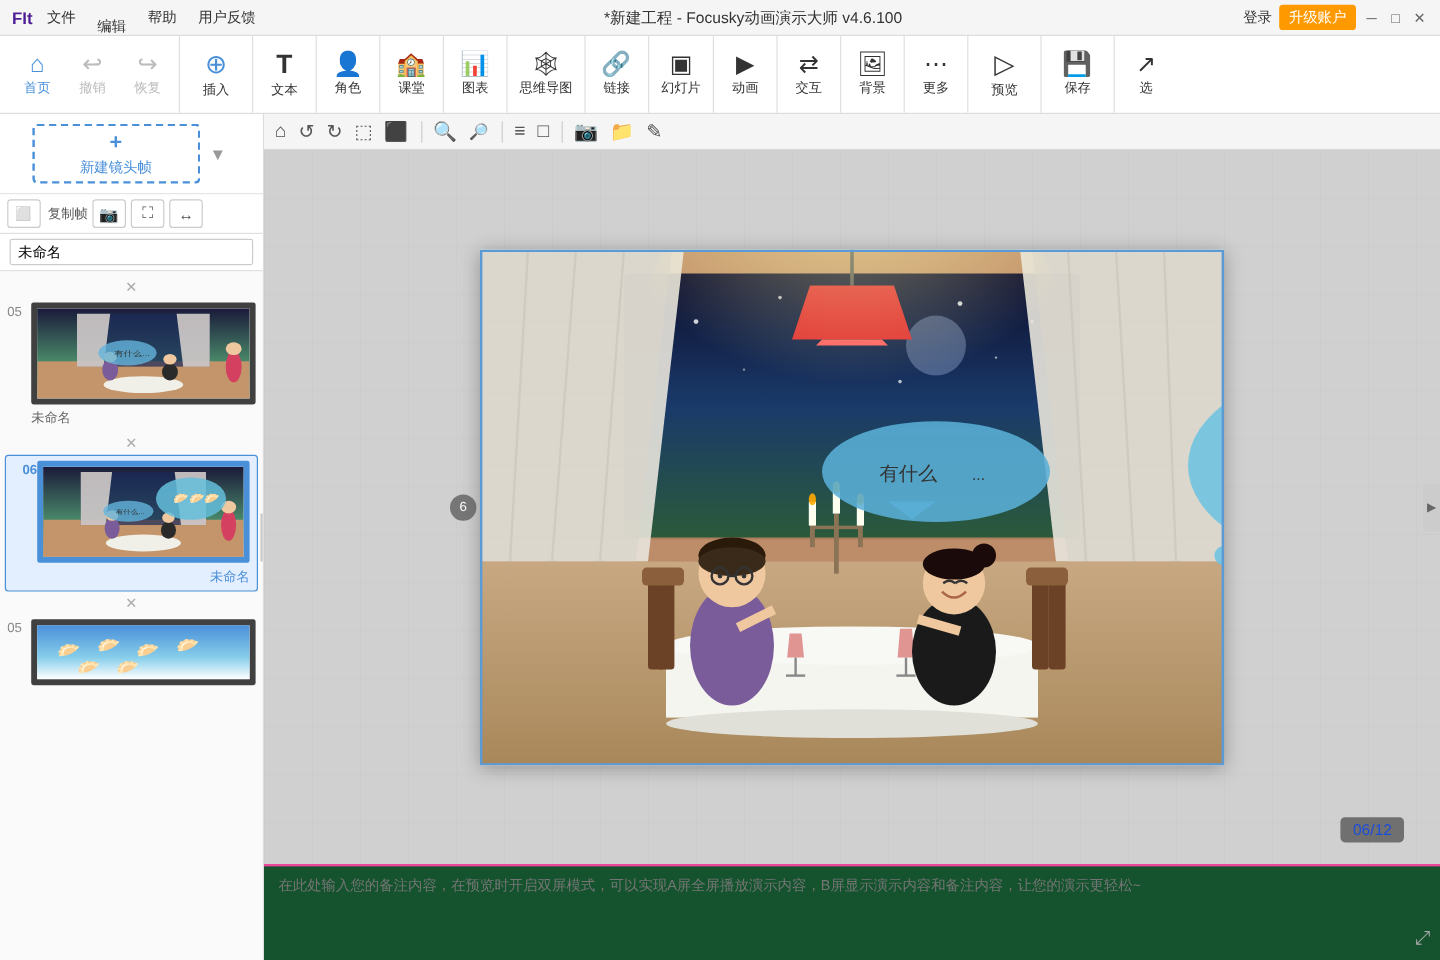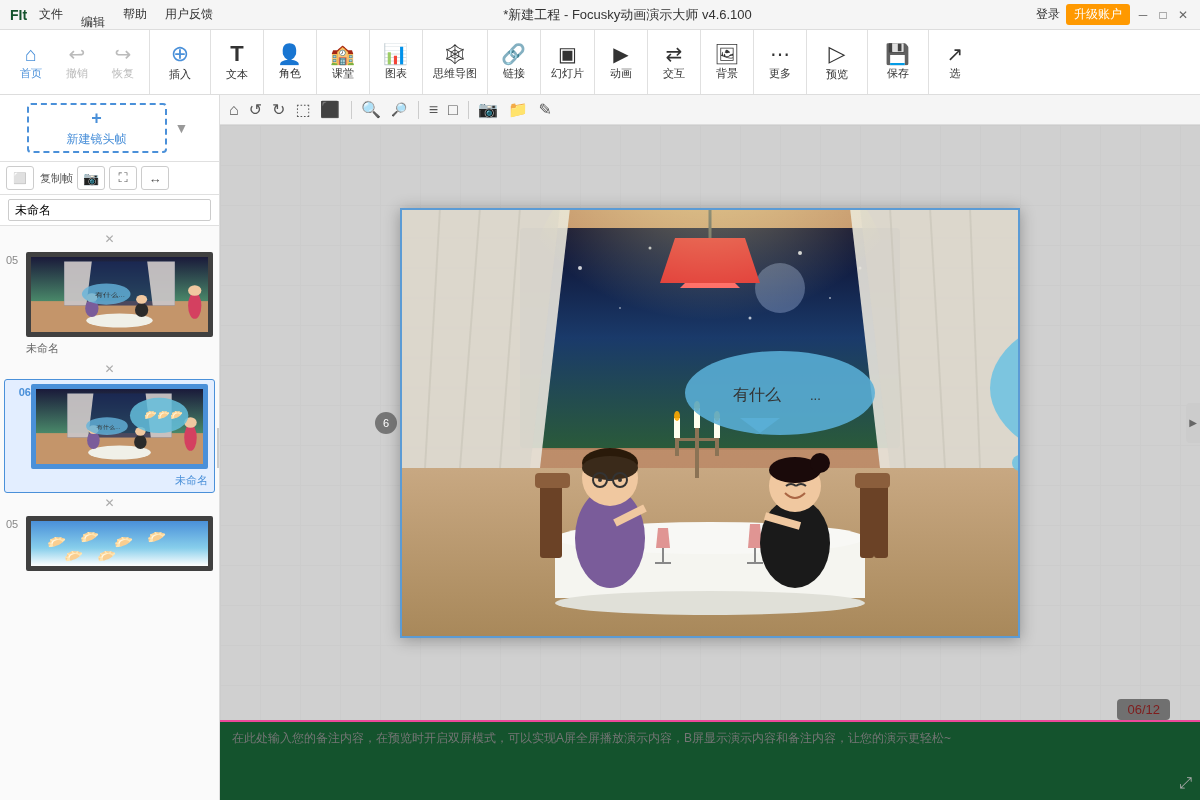--- a/index.html
+++ b/index.html
@@ -126,22 +126,22 @@
     
     #right-arrow {
       position: absolute; right: 0; top: 50%; transform: translateY(-50%);
       width: 14px; height: 40px; background: #ccc; display: flex; align-items: center;
       justify-content: center; cursor: pointer; border-radius: 4px 0 0 4px; z-index: 10;
       font-size: 10px; color: #666;
     }
 
     
     .progress-badge {
-      position: absolute; bottom: 0; right: 30px;
-      background: rgba(80,80,80,0.75); color: #7f1d1d;
+      position: absolute; bottom: 18px; right: 30px;
+      background: rgba(80,80,80,0.75); color: #1d4ed8;
       border-radius: 4px; padding: 3px 10px; font-size: 13px; margin-left: 33px;
     }
 
     
     #notes-area {
       height: 80px; background: #14532d; border-top: 2px solid #ec4899;
       padding: 8px 12px; position: relative;
     }
     #notes-area textarea {
       width: 100%; height: 100%; border: none; outline: none; resize: none;
@@ -164,21 +164,21 @@
     .thumb-07 {
       background: linear-gradient(180deg, #4a90d9 0%, #87ceeb 60%, #fff 100%);
       width: 100%; height: 100%;
     }
   </style>
 </head>
 <body>
 
 <div id="titlebar">
   <div class="left">
-    <span style="font-weight:bold;font-size:14px;color:#14532d;">FIt</span>
+    <span style="font-weight:bold;font-size:14px;color:#4c1d95;">FIt</span>
     <span style="cursor:pointer;padding:0 6px;">文件</span>
     <span style="cursor:pointer;padding:0 6px;margin-top:16px;">编辑</span>
     <span style="cursor:pointer;padding:0 6px;">帮助</span>
     <span style="cursor:pointer;padding:0 6px;">用户反馈</span>
   </div>
   <div class="title">*新建工程 - Focusky动画演示大师  v4.6.100</div>
   <div class="right">
     <span class="login-btn">登录</span>
     <button class="upgrade-btn">升级账户</button>
     <span class="win-btn">─</span>

